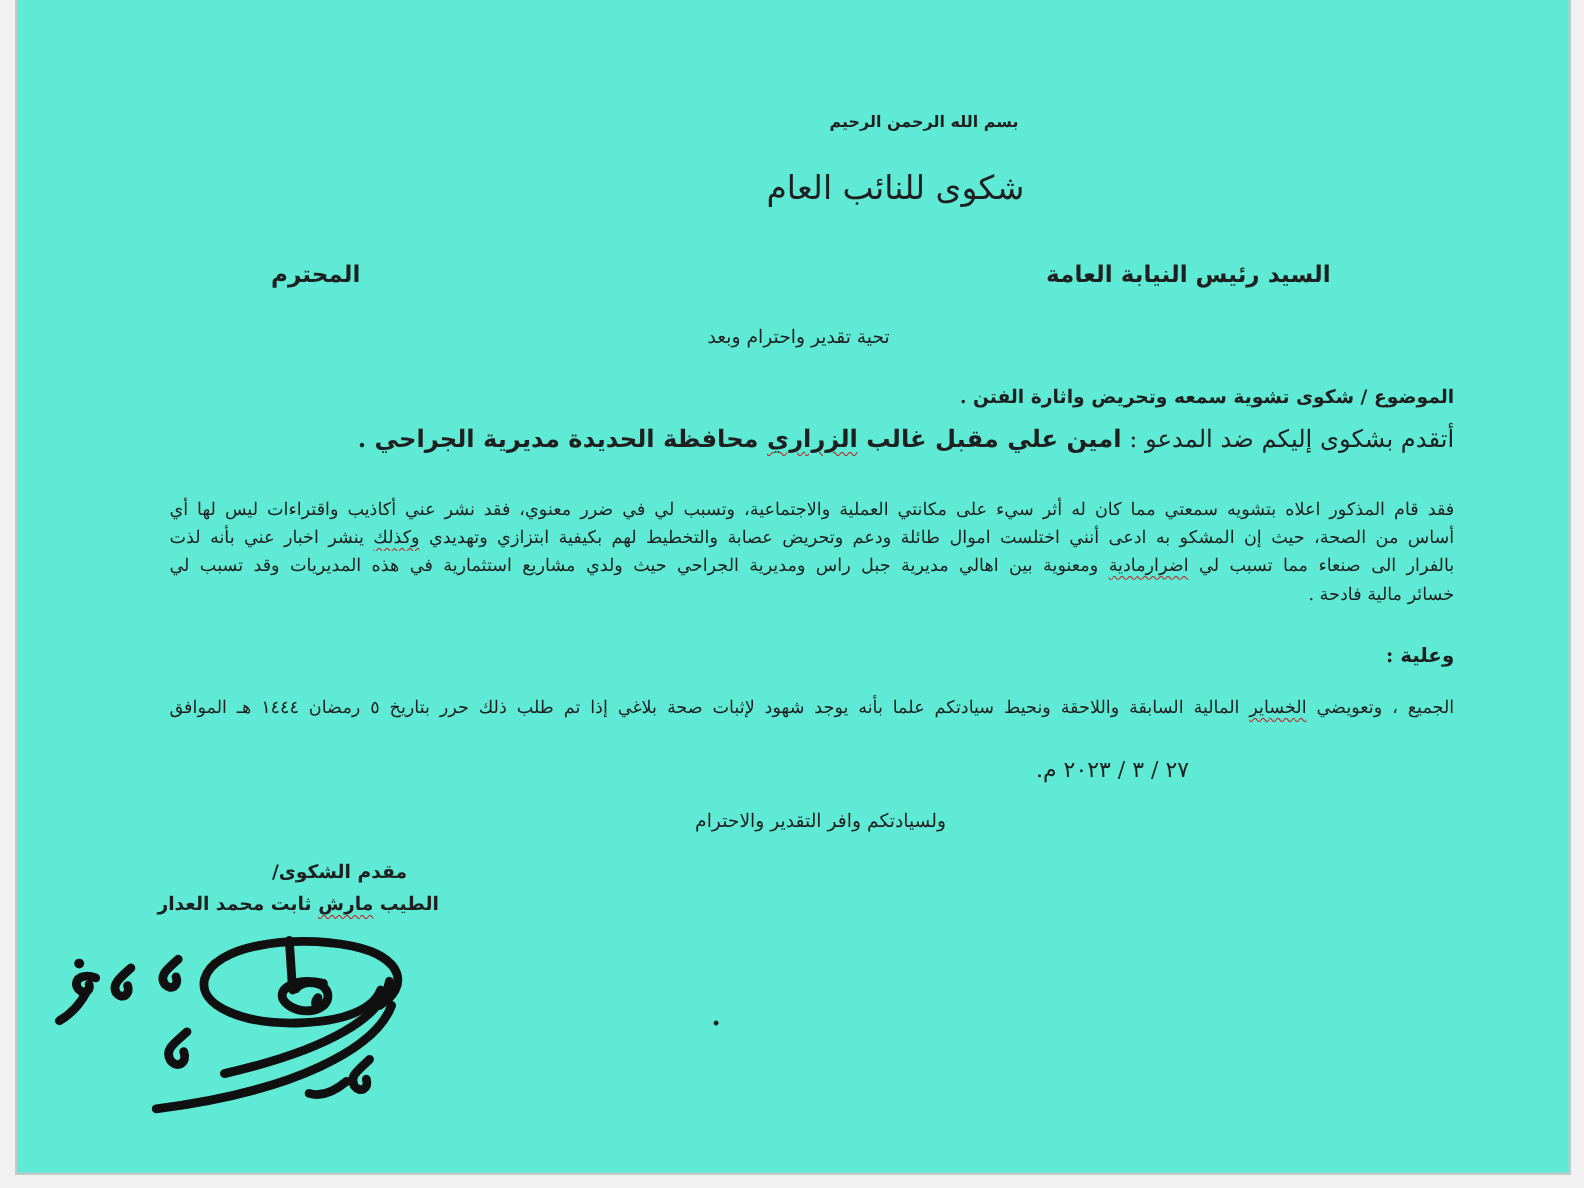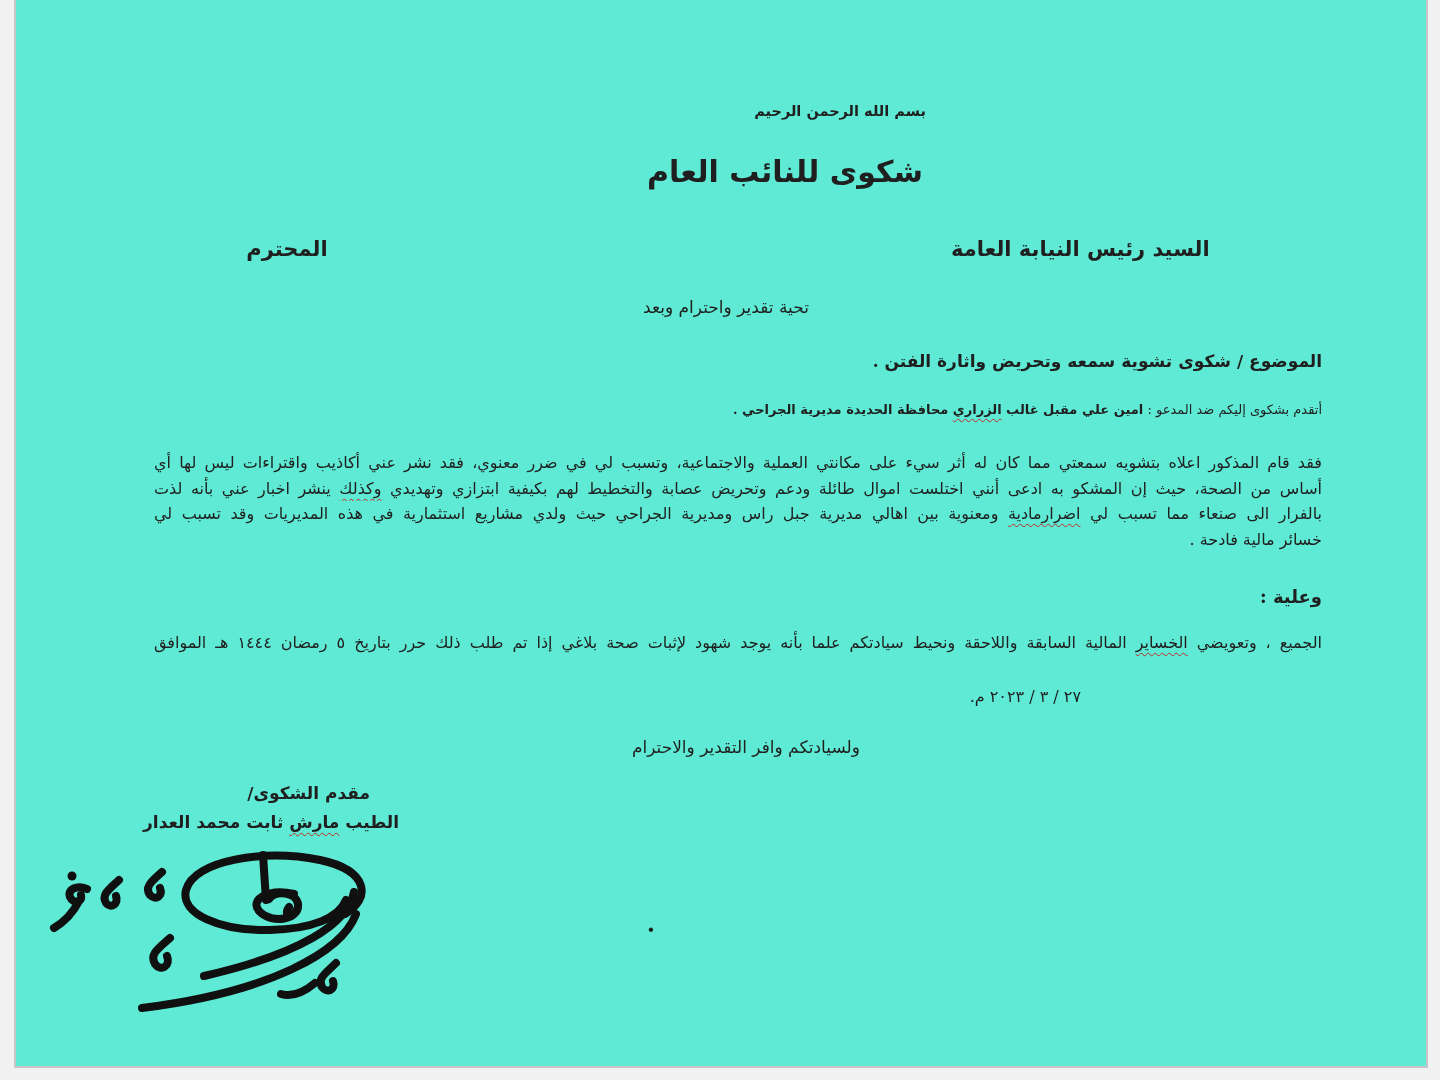--- a/index.html
+++ b/index.html
@@ -10,38 +10,38 @@
   }
   .paper{
     position:absolute;left:14px;top:0;width:1410px;height:1066px;
     background:#5eead4;
     border-left:2px solid #c6c6c6;border-right:2px solid #c6c6c6;border-bottom:2px solid #c6c6c6;
     direction:rtl;color:#1f1f1f;
   }
   .line{position:absolute;white-space:nowrap;line-height:1.35;}
   .b{font-weight:700;}
   .bismillah{left:674px;top:101px;width:300px;text-align:center;font-size:14.5px;font-weight:700;}
-  .title{left:559px;top:152px;width:420px;text-align:center;font-size:30px;font-weight:700;margin:0;}
+  .title{left:588px;top:152px;width:420px;text-align:center;font-size:30px;font-weight:400;margin:0;}
   .addressee{left:935px;top:235px;width:290px;text-align:left;font-size:21px;font-weight:700;}
   .honorific{left:226px;top:235px;width:90px;text-align:center;font-size:21px;font-weight:700;}
   .greeting{left:560px;top:296px;width:300px;text-align:center;font-size:17px;}
   .subject{right:104px;top:350px;font-size:17px;font-weight:700;}
-  .defendant{right:104px;top:401px;font-size:13px;}
+  .defendant{right:104px;top:385px;font-size:22px;}
   .para{position:absolute;right:104px;left:138px;font-size:16px;}
   .para1{top:450px;}
   .para2{top:629px;}
   .jline{
     text-align:justify;text-align-last:justify;
     line-height:25.5px;height:25.5px;overflow:hidden;
   }
   .para2 .jline{line-height:27.5px;height:27.5px;}
   .lastline{text-align-last:right;}
   .indent{text-indent:16px;}
   .waalayh{right:104px;top:585px;font-size:18px;font-weight:700;}
-  .dateline{left:955px;top:686px;width:110px;text-align:center;font-size:16px;}
+  .dateline{left:955px;top:686px;width:110px;text-align:center;font-size:20px;}
   .closing{left:569px;top:736px;width:275px;font-size:17px;}
   .complabel{left:244px;top:782px;width:110px;text-align:center;font-size:17px;font-weight:700;}
   .compname{left:158px;top:811px;width:225px;text-align:center;font-size:17px;font-weight:700;}
   .sq{
     text-decoration:underline;
     text-decoration-style:wavy;
     text-decoration-color:#bf2b2b;
     text-decoration-thickness:1px;
     text-underline-offset:4px;
   }

